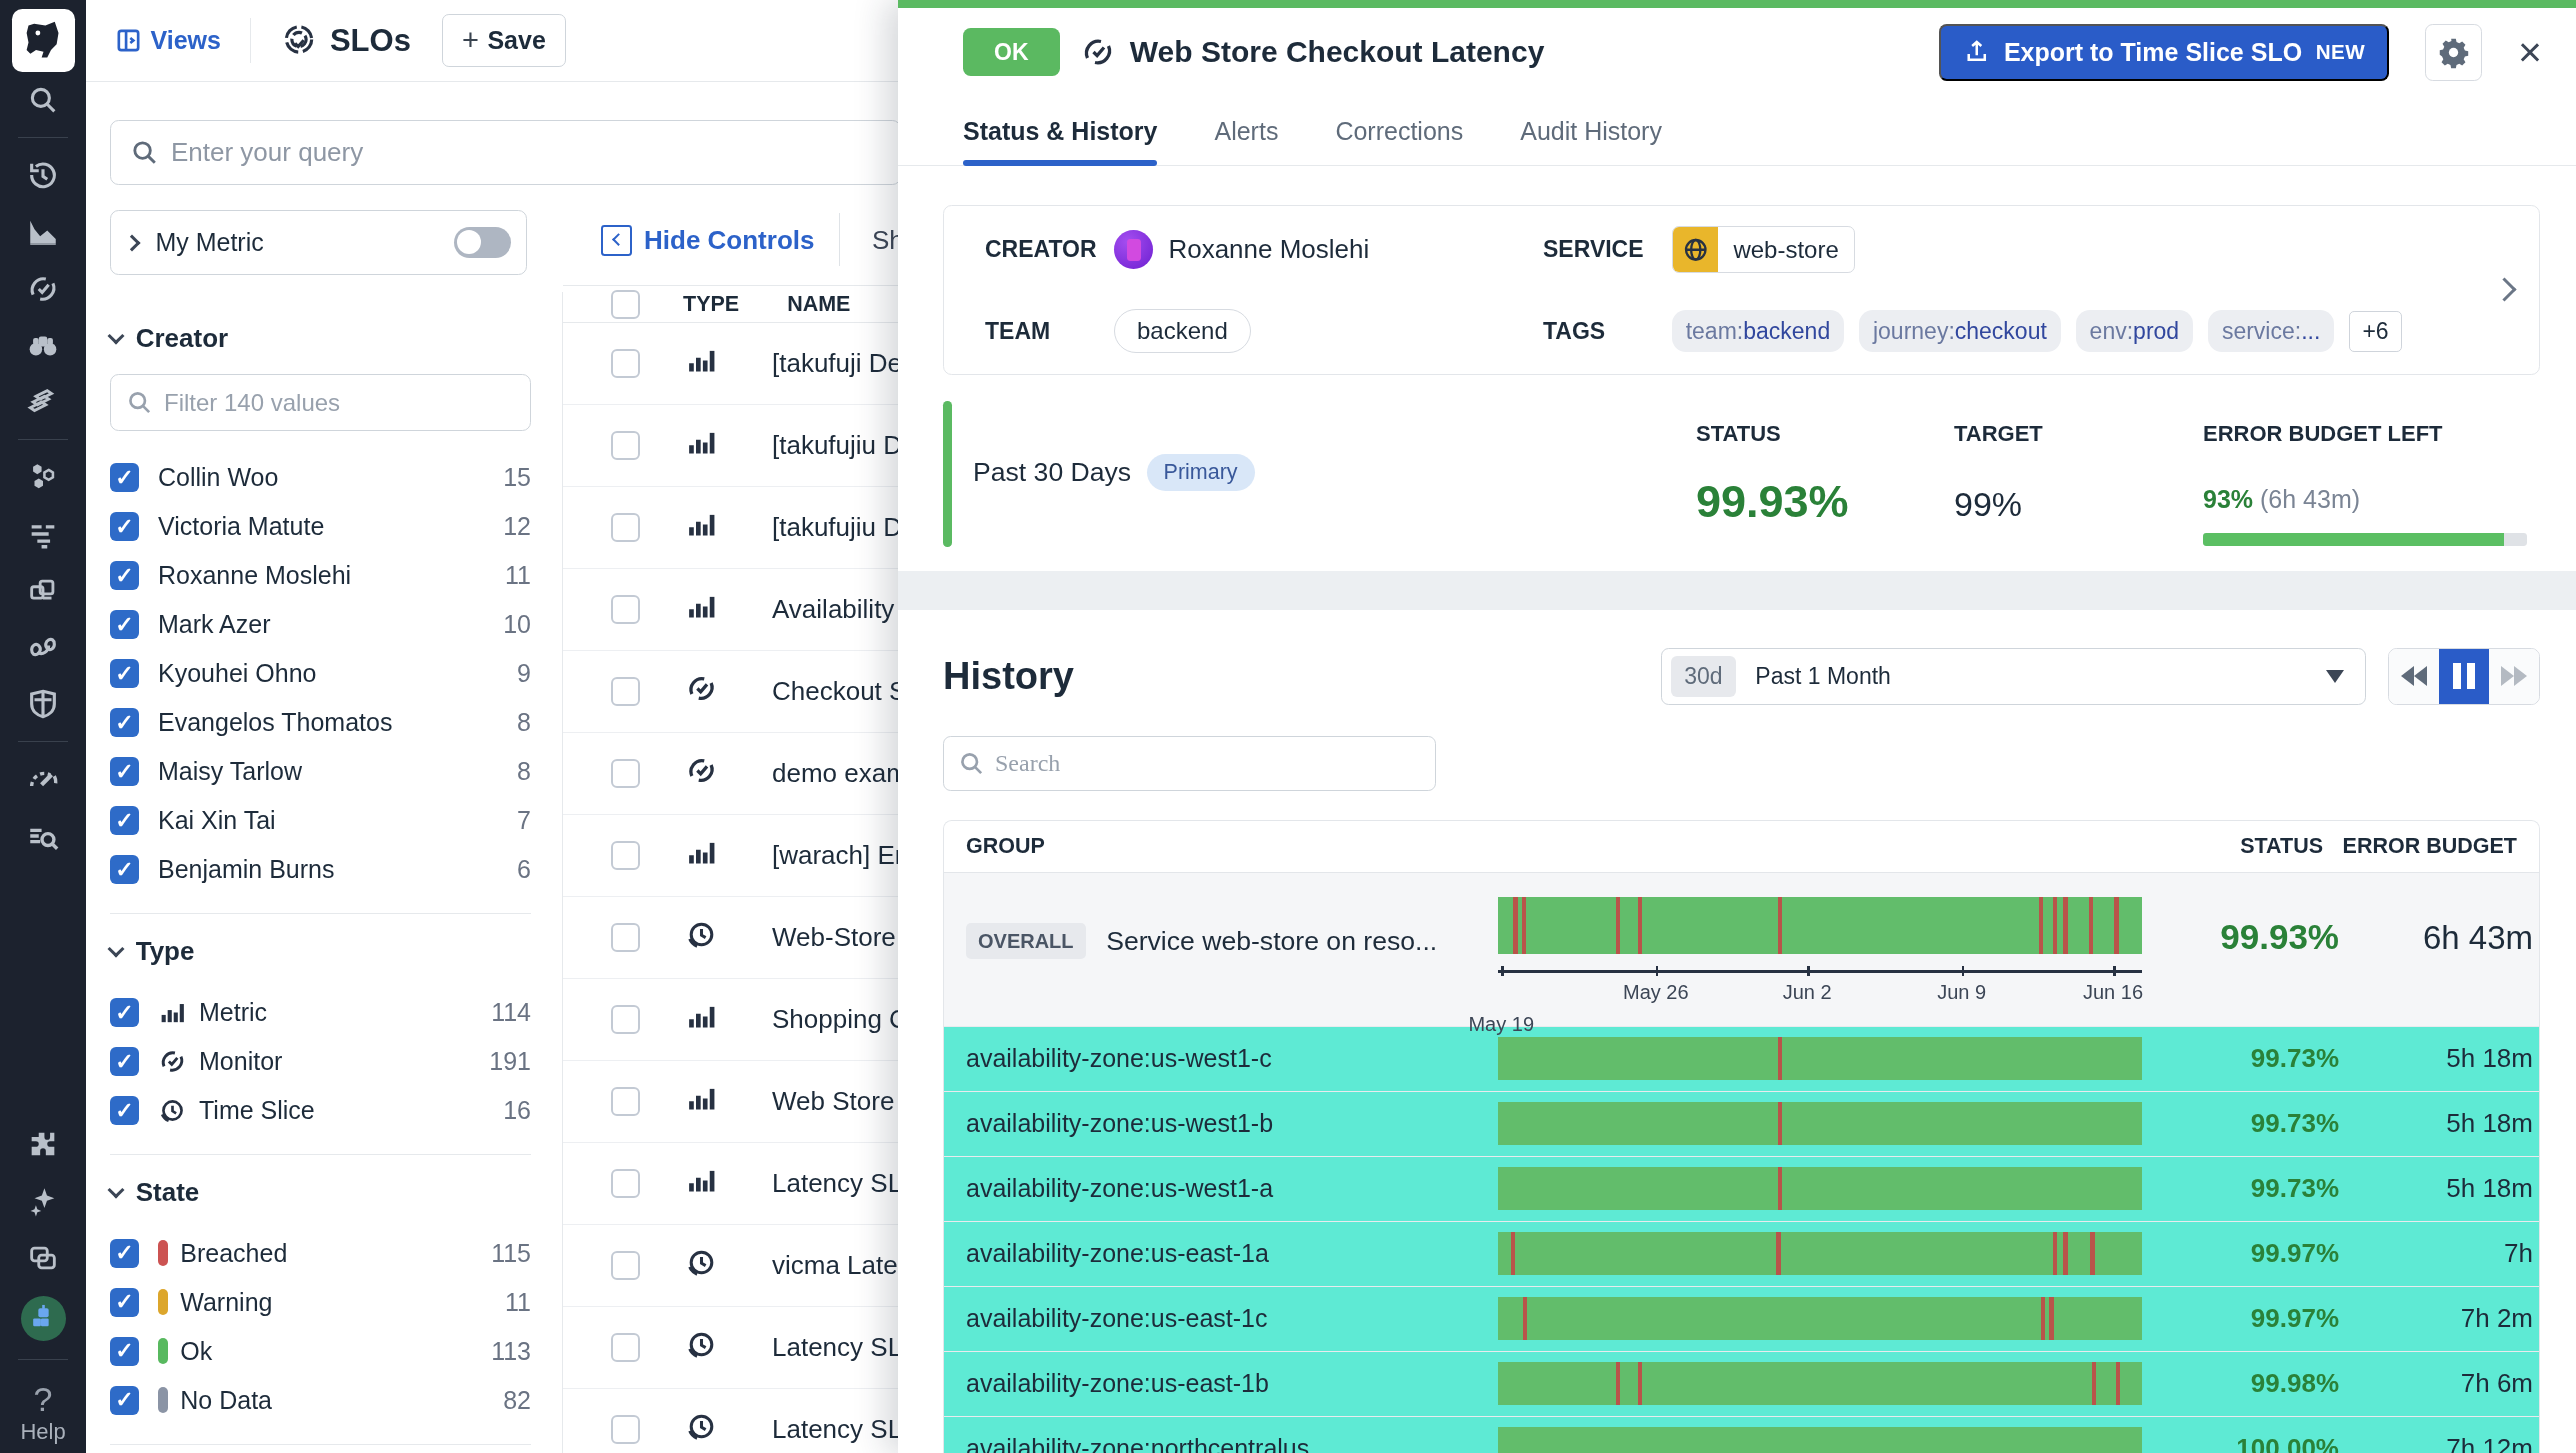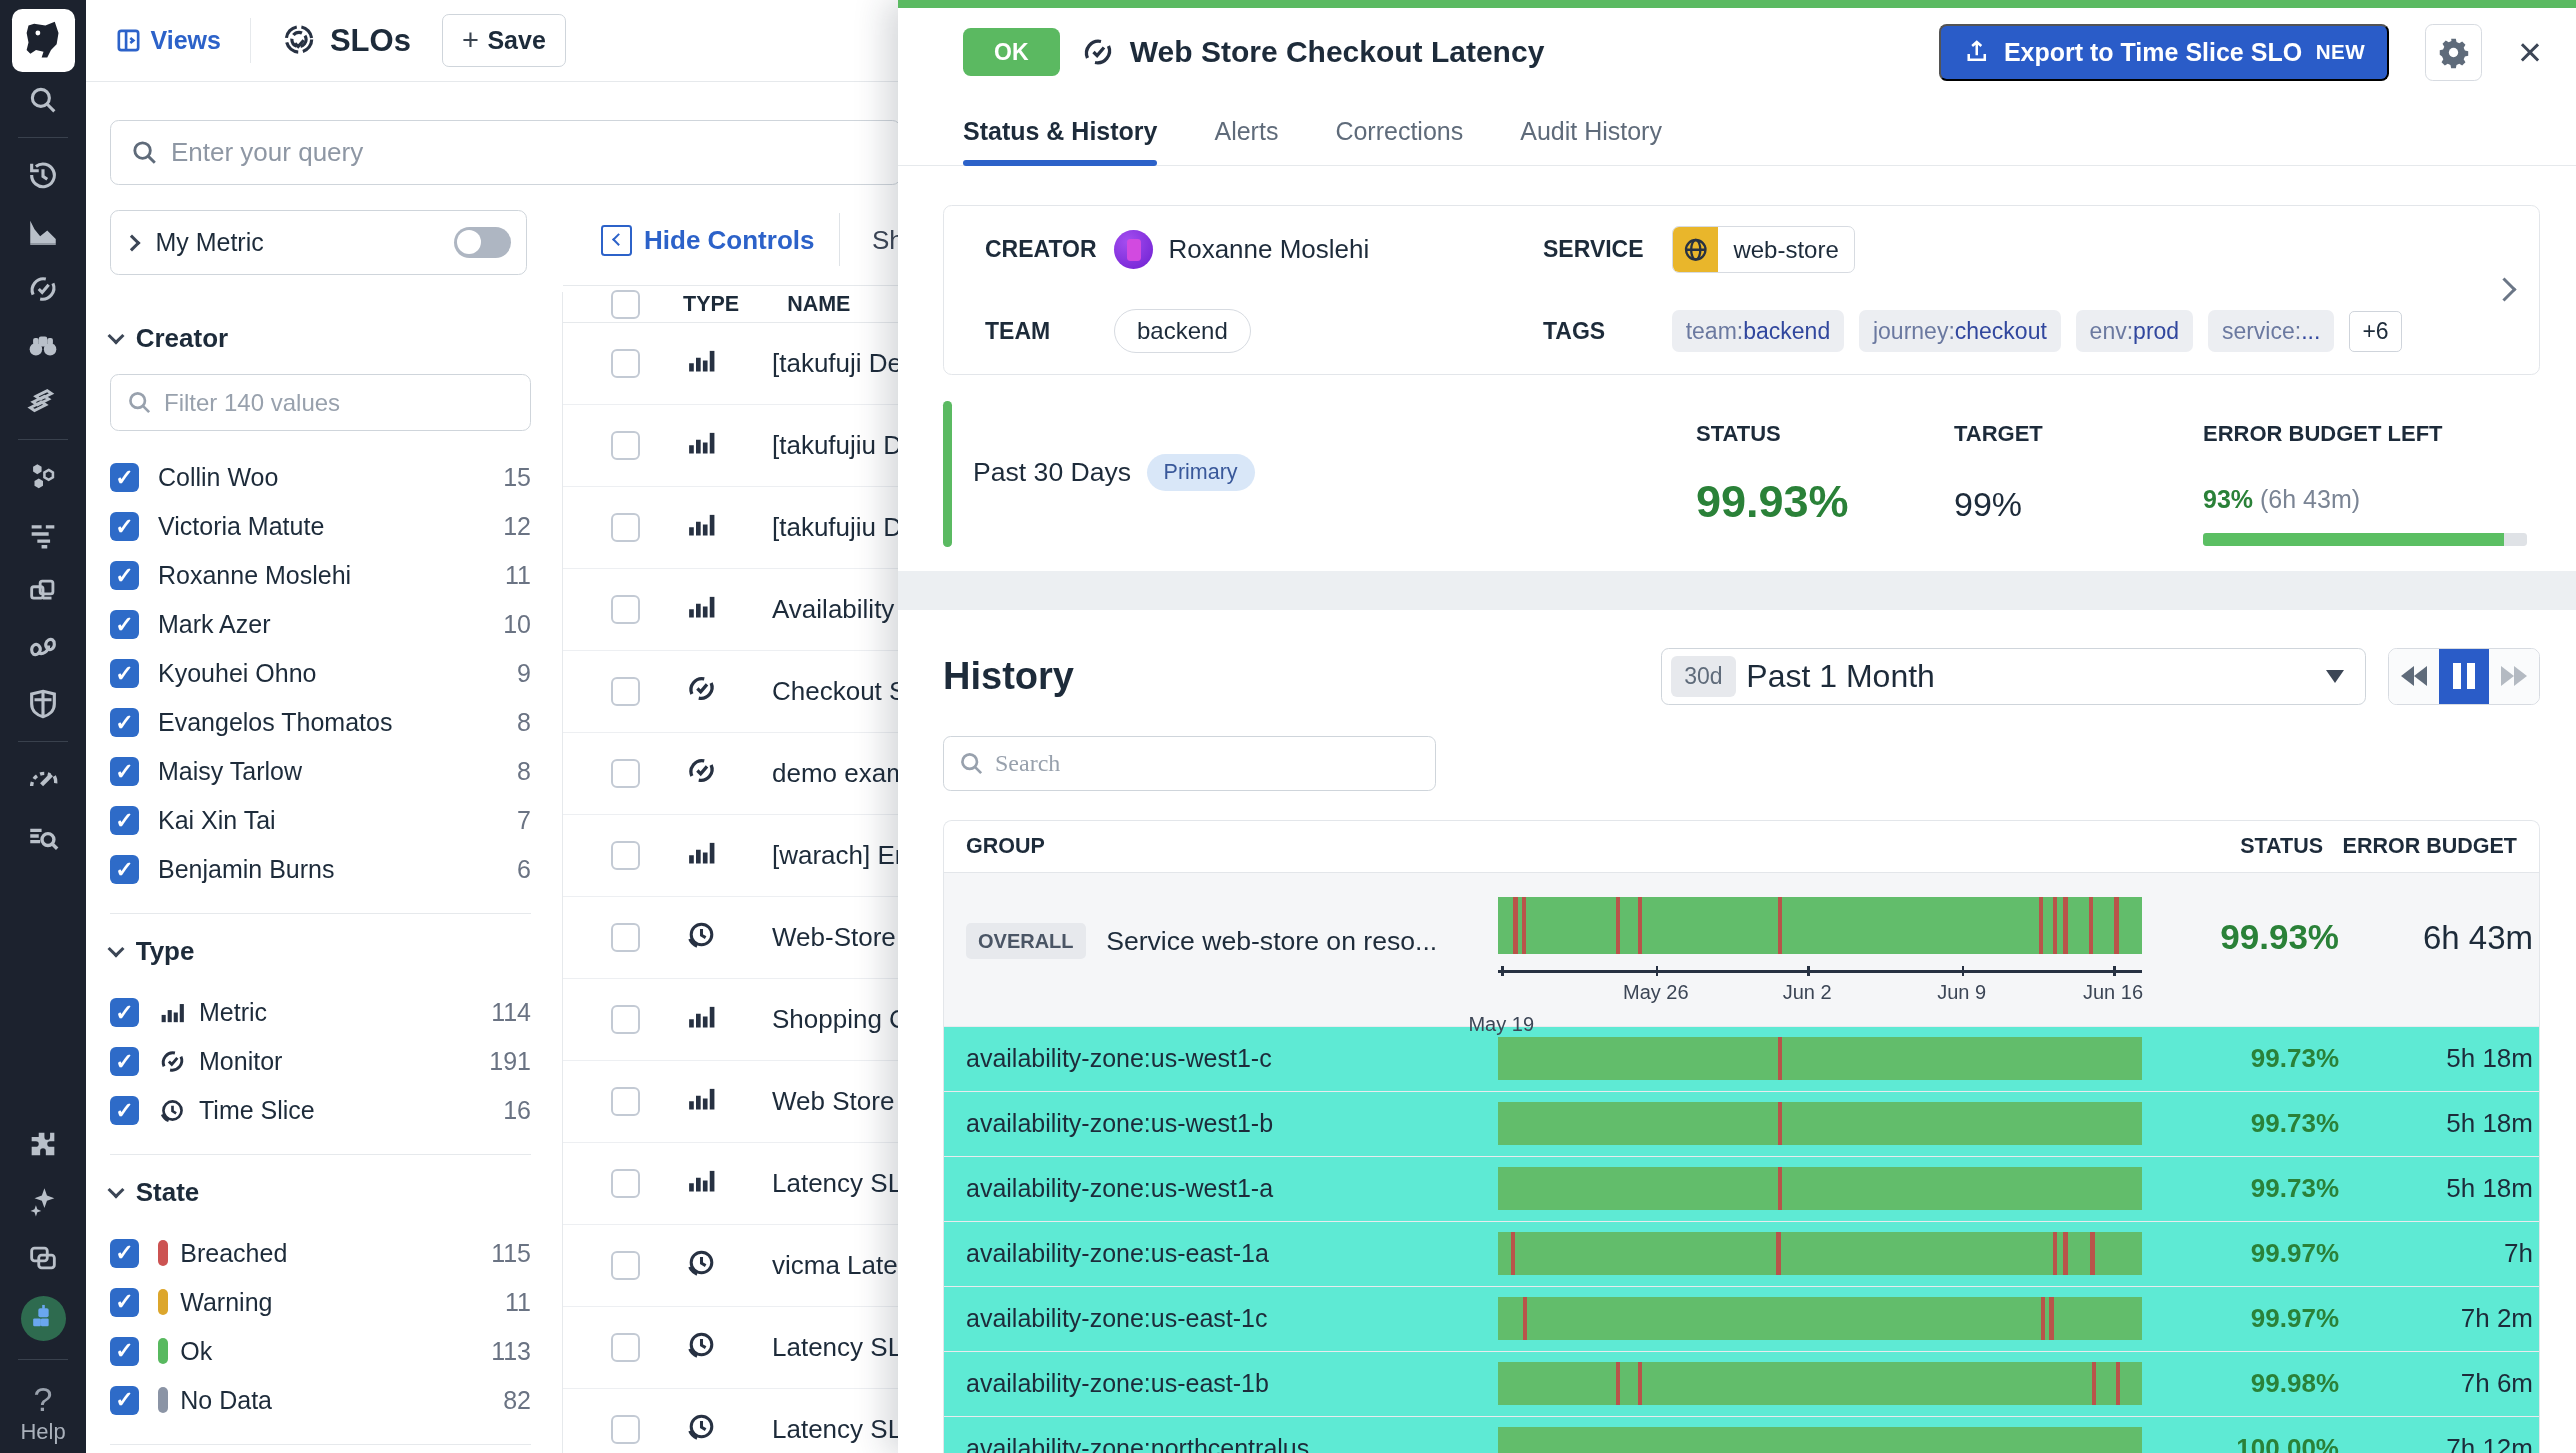--- a/index.html
+++ b/index.html
@@ -94,21 +94,21 @@
   .sumgrid { display:grid; grid-template-columns:129px 429px 129px auto; grid-row-gap:36px; align-items:center; flex:1; }
   .sumlabel { font-size:23px; font-weight:700; color:#1d2b3a; }
   .creator-val { display:flex; align-items:center; gap:15.4px; font-size:26px; }
   .avatar { width:39px; height:39px; border-radius:50%; background:radial-gradient(circle at 35% 30%, #a44ef0, #6d1fd0); position:relative; }
   .avatar:after { content:""; position:absolute; left:13px; top:8.6px; width:13.7px; height:22px; background:#d24ae0; border-radius:3.4px; }
   .team-pill { border:1.7px solid #d7dbe1; border-radius:22px; font-size:24px; padding:6.9px 22px; display:inline-block; }
   .svc-chip { display:inline-flex; align-items:center; border:1.7px solid #d7dbe1; border-radius:6.9px; overflow:hidden; font-size:24px; }
   .svc-chip .g { width:45px; height:45px; background:#e9b62b; display:flex; align-items:center; justify-content:center; color:#273142; }
   .svc-chip .t { padding:0 15.4px; }
   .tags { display:flex; align-items:center; gap:15.4px; }
-  .tagpill { background:#eceef2; border-radius:7px; font-size:23px; padding:7.7px 13.7px; white-space:nowrap; }
+  .tagpill { background:#eceef2; border-radius:14px; font-size:23px; padding:7.7px 13.7px; white-space:nowrap; }
   .tagpill .k { color:#6b79a0; } .tagpill .v { color:#31479e; }
   .tagmore { border:1.7px solid #cfd4db; border-radius:5.1px; font-size:23px; padding:6px 12px; color:#1d2b3a; }
   .sum-chev { width:17px; height:17px; border-right:3.4px solid #6b7686; border-top:3.4px solid #6b7686; transform:rotate(45deg); margin-left:12px; flex:none; }
 
   .period { position:relative; margin:26px 36px 0 45px; height:146px; display:flex; }
   .period .gbar { width:9.4px; background:#5bba62; border-radius:4.3px; margin-right:20.6px; }
   .period-name { display:flex; align-items:center; gap:15.4px; font-size:26.6px; margin-top:53px; height:38px; }
   .primary-pill { background:#d9e7f8; color:#39589a; border-radius:19px; font-size:21.5px; padding:6px 17px; }
   .pcol { position:absolute; top:20.6px; }
   .pcol .plabel { font-size:22px; font-weight:700; color:#1d2b3a; }
@@ -119,21 +119,21 @@
   .eb-line b { color:#2a8138; font-size:25px; }
   .eb-bar { margin-top:19px; width:324px; height:13px; background:#dfe2e6; border-radius:3.4px; overflow:hidden; }
   .eb-fill { height:100%; background:#5bbf63; }
 
   .gray-band { margin-top:24px; height:39px; background:#eceff2; }
 
   .hist-head { display:flex; align-items:center; margin:38px 36px 0 45px; }
   .hist-title { font-size:38px; font-weight:700; }
   .range-dd { margin-left:auto; width:705px; height:57px; border:1.7px solid #cfd5db; border-radius:7.7px; display:flex; align-items:center; padding:0 20.6px 0 8.6px; }
   .range-chip { background:#e7e9ed; border-radius:6px; font-size:23px; color:#5f6b7a; padding:6.9px 13.7px; }
-  .range-label { font-size:32px; margin-left:10px; }
+  .range-label { font-size:23px; margin-left:19px; }
   .caret { margin-left:auto; width:0; height:0; border-left:9.4px solid transparent; border-right:9.4px solid transparent; border-top:13px solid #3c4656; }
   .playback { margin-left:22px; display:flex; border:1.7px solid #d7dbe1; border-radius:8.6px; overflow:hidden; height:57px; }
   .pb { width:50px; display:flex; align-items:center; justify-content:center; background:#fafbfc; }
   .pb.pause { background:#2a5cc8; }
   .pb .bars { display:flex; gap:6.9px; } .pb .bars i { width:7.7px; height:26px; background:#fff; }
   .dbl { display:flex; } 
   .tri-l { width:0;height:0;border-top:10.3px solid transparent;border-bottom:10.3px solid transparent;border-right:13.7px solid #5f6b7a; }
   .tri-r { width:0;height:0;border-top:10.3px solid transparent;border-bottom:10.3px solid transparent;border-left:13.7px solid #b4bac2; }
 
   .hist-search { position:relative; margin:31px 36px 0 45px; width:493px; height:55px; }

